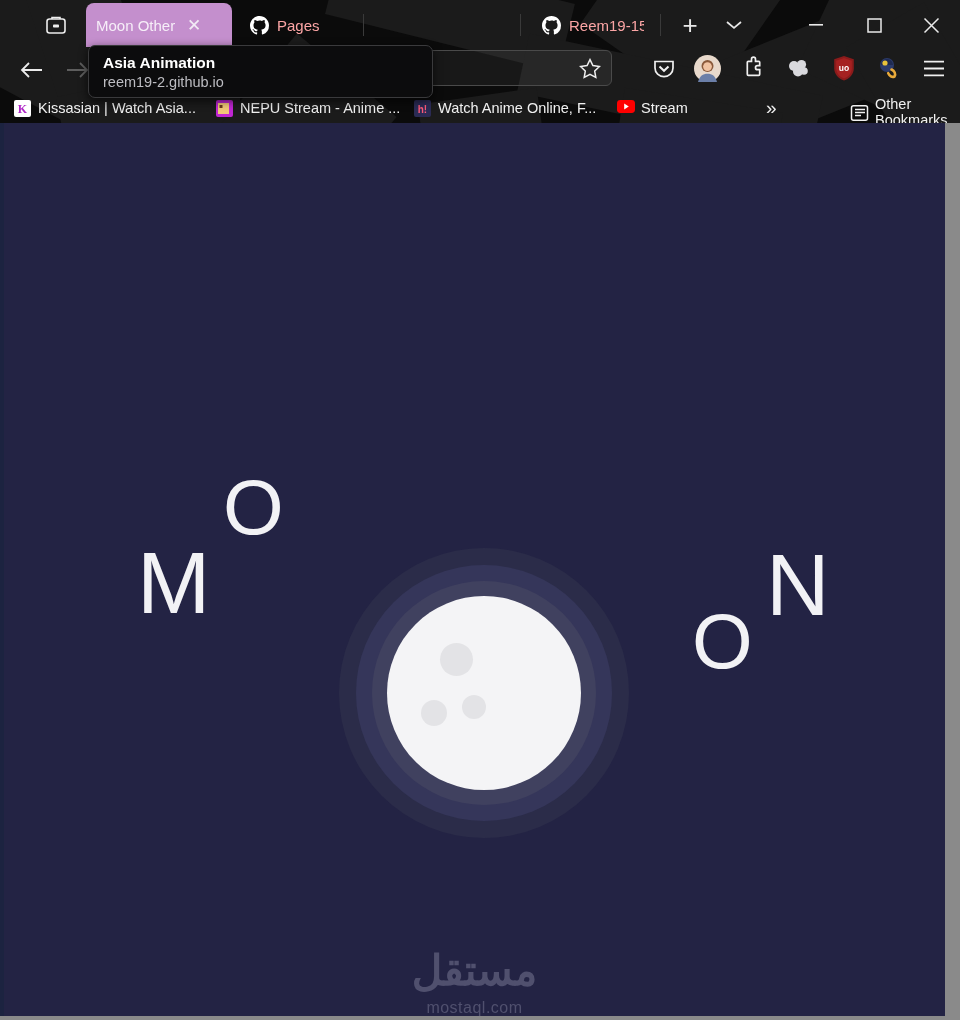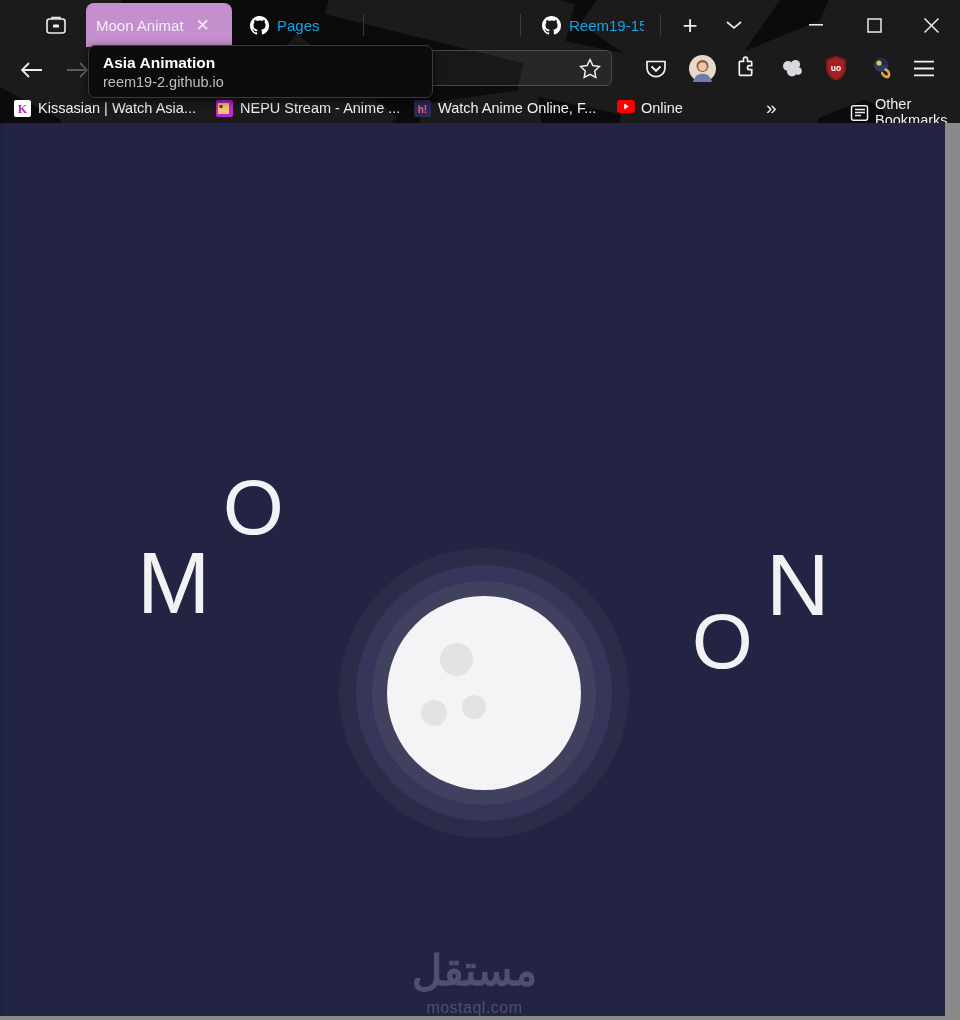--- a/index.html
+++ b/index.html
@@ -37,21 +37,21 @@
   
   #tab-strip{ position:absolute; left:0; top:0; width:960px; height:50px; }
   .list-all-tabs{
     position:absolute; left:42px; top:12px; width:28px; height:26px;
     display:flex;align-items:center;justify-content:center;cursor:default;
   }
   .tab{
     position:absolute; top:3px; height:44px;
     display:flex; align-items:center; gap:8px;
     padding:0 10px; border-radius:8px 8px 0 0;
-    color:#0ea5e9; font-size:15px; white-space:nowrap; overflow:hidden;
+    color:#fca5a5; font-size:15px; white-space:nowrap; overflow:hidden;
   }
   .tab.active{ background:#c48fcd; color:#f6eef8; }
   .tab .tab-title{ overflow:hidden; text-overflow:clip; display:block; }
   .tab-sep{ position:absolute; top:14px; width:1px; height:22px; background:#3a3a3a; }
   .tab-close{
     width:22px;height:22px;border-radius:50%;
     display:flex;align-items:center;justify-content:center;
     font-size:17px; line-height:1; color:#f2eaf5; flex:0 0 auto;
   }
   .favicon{ width:19px;height:19px;flex:0 0 auto; display:block; }
@@ -89,21 +89,21 @@
     overflow:hidden;
   }
   #url-text{
     flex:1 1 auto; color:#cfcfcf; font-size:16px; white-space:nowrap;
     overflow:hidden; direction:rtl; text-align:left;
   }
   .star-btn{ flex:0 0 auto; width:30px;height:30px;display:flex;align-items:center;justify-content:center; }
 
   .toolbar-icon{
     position:absolute; top:52px; width:32px;height:32px;
-    display:flex;align-items:center;justify-content:flex-start;
+    display:flex;align-items:center;justify-content:flex-end;
   }
 
   
   #bookmarks-bar{ position:absolute; left:0; top:92px; width:960px; height:31px; }
   .bm{
     position:absolute; top:4px; height:24px; display:flex; align-items:center; gap:7px;
     color:#f0f0f0; font-size:14.5px; white-space:nowrap;
   }
   .bm-ico{ width:17px;height:17px; flex:0 0 auto; border-radius:2px; display:block; }
   #bm-overflow{ position:absolute; left:766px; top:5px; color:#efefef; font-size:19px; }
@@ -184,21 +184,21 @@
 
     <div class="list-all-tabs">
       <svg width="22" height="20" viewBox="0 0 22 20" fill="none" stroke="#ededed" stroke-width="1.6">
         <rect x="2" y="4" width="18" height="14" rx="2.5"></rect>
         <path d="M7 4V2.5h8V4"></path>
         <rect x="8" y="9.5" width="6" height="3" rx="0.8" fill="#ededed" stroke="none"></rect>
       </svg>
     </div>
 
     <div class="tab active" style="left:86px;width:146px;">
-      <span class="tab-title">Moon Animat</span>
+      <span class="tab-title">Moon Other</span>
       <span class="tab-close">✕</span>
     </div>
 
     <div class="tab" style="left:240px;">
       <span class="favicon">
         <svg width="19" height="19" viewBox="0 0 16 16" fill="#ffffff">
           <path d="M8 0C3.58 0 0 3.58 0 8c0 3.54 2.29 6.53 5.47 7.59.4.07.55-.17.55-.38
           0-.19-.01-.82-.01-1.49-2.01.37-2.53-.49-2.69-.94-.09-.23-.48-.94-.82-1.13-.28-.15-.68-.52-.01-.53.63-.01
           1.08.58 1.23.82.72 1.21 1.87.87 2.33.66.07-.52.28-.87.51-1.07-1.78-.2-3.64-.89-3.64-3.95
           0-.87.31-1.59.82-2.15-.08-.2-.36-1.02.08-2.12 0 0 .67-.21 2.2.82a7.4 7.4 0 012-.27c.68 0
@@ -357,21 +357,21 @@
       </span>
       <span>Watch Anime Online, F...</span>
     </div>
     <div class="bm" style="left:617px;">
       <span class="bm-ico">
         <svg width="18" height="13" viewBox="0 0 18 13">
           <rect width="18" height="13" rx="3.4" fill="#ff0000"></rect>
           <path d="M7.2 3.5l4.6 3-4.6 3z" fill="#ffffff"></path>
         </svg>
       </span>
-      <span>Online</span>
+      <span>Stream</span>
     </div>
 
     <span id="bm-overflow">»</span>
 
     <div id="other-bookmarks">
       <span class="bm-ico">
         <svg width="19" height="18" viewBox="0 0 19 18" fill="none" stroke="#f0f0f0" stroke-width="1.5">
           <rect x="1.5" y="1.8" width="16" height="14.4" rx="2"></rect>
           <path d="M5 5.6h10M5 8.6h10M5 11.6h6"></path>
         </svg>

